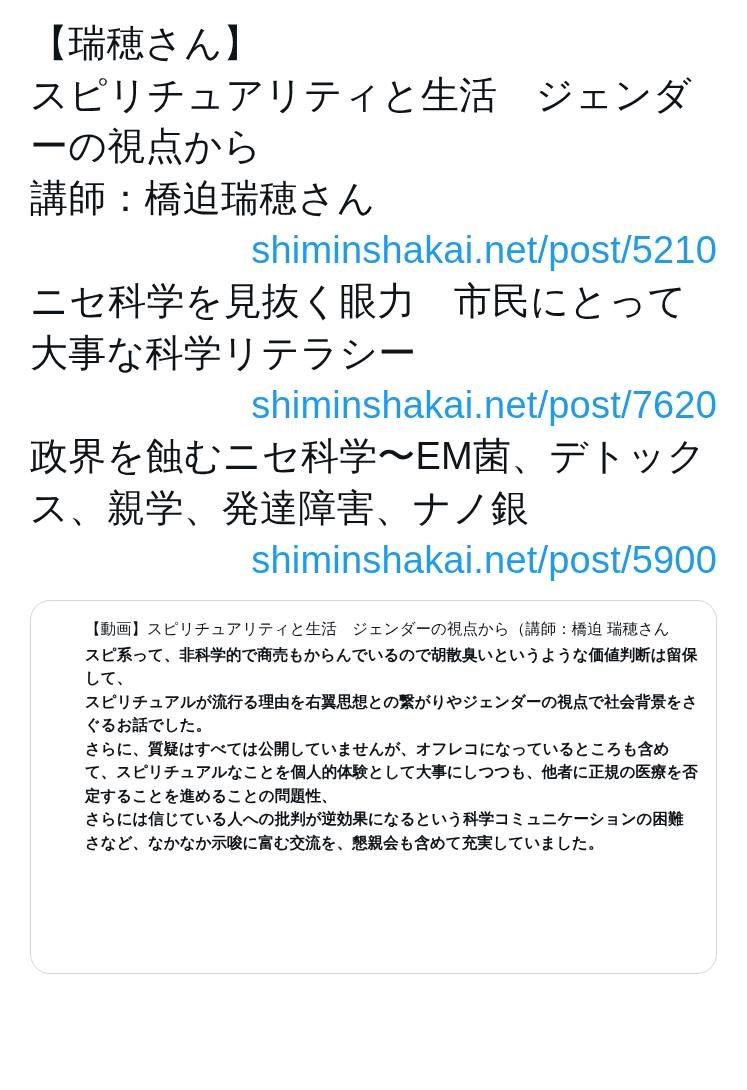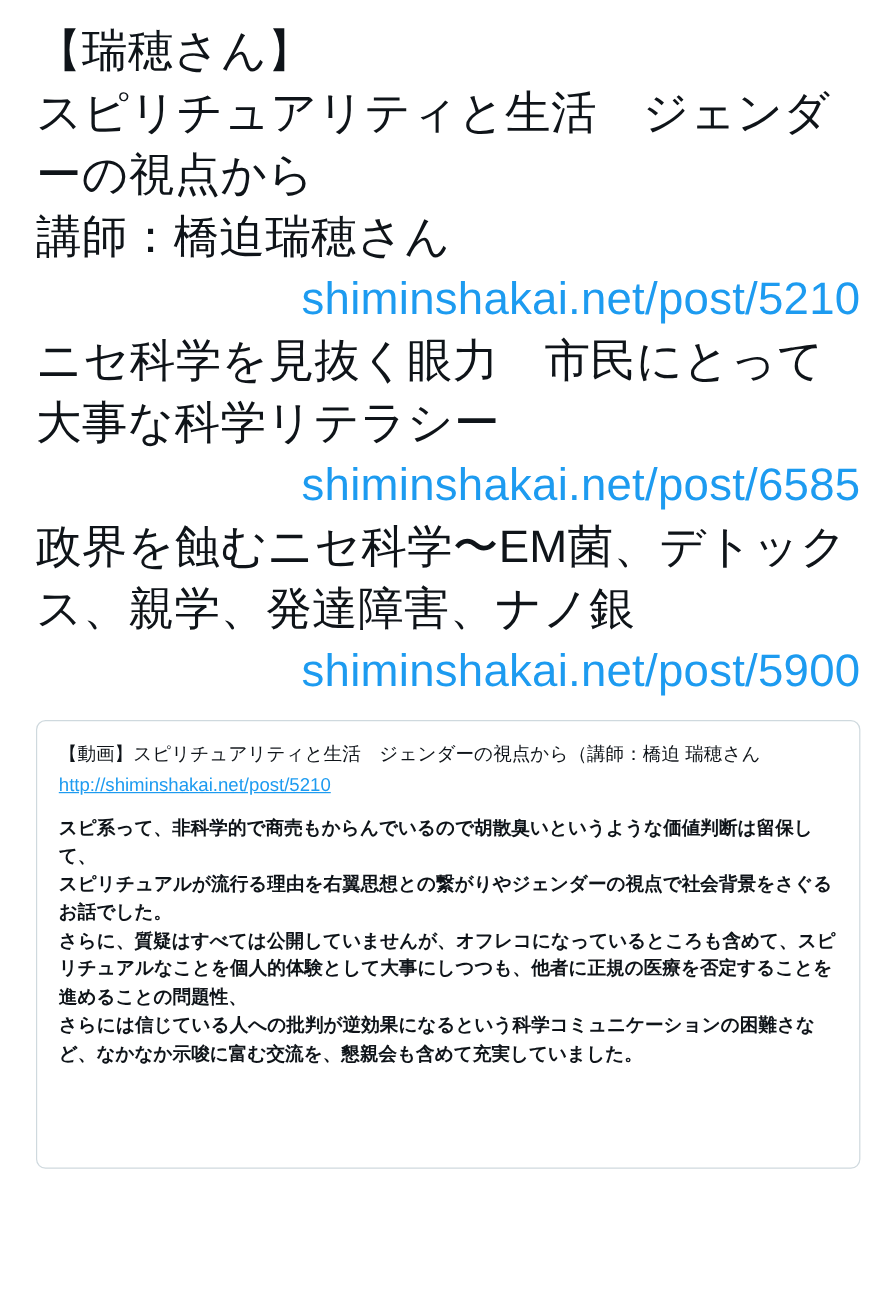--- a/index.html
+++ b/index.html
@@ -37,27 +37,28 @@
     text-decoration: none;
     display: block;
     word-break: break-all;
     text-align: right;
   }
 
   
   .quote-card {
     margin-top: 14px;
     border: 1px solid #cfd9de;
-    border-radius: 8px;
+    border-radius: 20px;
     background: #ffffff;
     overflow: hidden;
     box-sizing: border-box;
     width: 687px;
     height: 374px;
     position: relative;
+    padding-left: 36px;
   }
   .quote-inner {
     padding: 16px 18px 0 18px;
     font-size: 15.5px;
     line-height: 1.55;
     color: #0f1419;
   }
   .quote-head {
     font-size: 15.5px;
     line-height: 1.5;
@@ -90,29 +91,28 @@
 <body>
 
 <div class="screen">
 
   <div class="post-body">
     <span class="post-line">【瑞穂さん】</span>
     <span class="post-line">スピリチュアリティと生活　ジェンダーの視点から</span>
     <span class="post-line">講師：橋迫瑞穂さん</span>
     <a class="link" href="#">shiminshakai.net/post/5210</a>
     <span class="post-line">ニセ科学を見抜く眼力　市民にとって大事な科学リテラシー</span>
-    <a class="link" href="#">shiminshakai.net/post/6585</a>
+    <a class="link" href="#">shiminshakai.net/post/7620</a>
     <span class="post-line">政界を蝕むニセ科学〜EM菌、デトックス、親学、発達障害、ナノ銀</span>
     <a class="link" href="#">shiminshakai.net/post/5900</a>
   </div>
 
   <div class="quote-card">
     <div class="quote-inner">
       <div class="quote-head">【動画】スピリチュアリティと生活　ジェンダーの視点から（講師：橋迫 瑞穂さん</div>
-      <a class="quote-link" href="#">http://shiminshakai.net/post/5210</a>
       <p class="quote-para">スピ系って、非科学的で商売もからんでいるので胡散臭いというような価値判断は留保して、</p>
       <p class="quote-para">スピリチュアルが流行る理由を右翼思想との繋がりやジェンダーの視点で社会背景をさぐるお話でした。</p>
       <p class="quote-para">さらに、質疑はすべては公開していませんが、オフレコになっているところも含めて、スピリチュアルなことを個人的体験として大事にしつつも、他者に正規の医療を否定することを進めることの問題性、</p>
       <p class="quote-para">さらには信じている人への批判が逆効果になるという科学コミュニケーションの困難さなど、なかなか示唆に富む交流を、懇親会も含めて充実していました。</p>
       <div class="quote-gap"></div>
 
     </div>
     <div class="fade-bottom"></div>
   </div>
 

